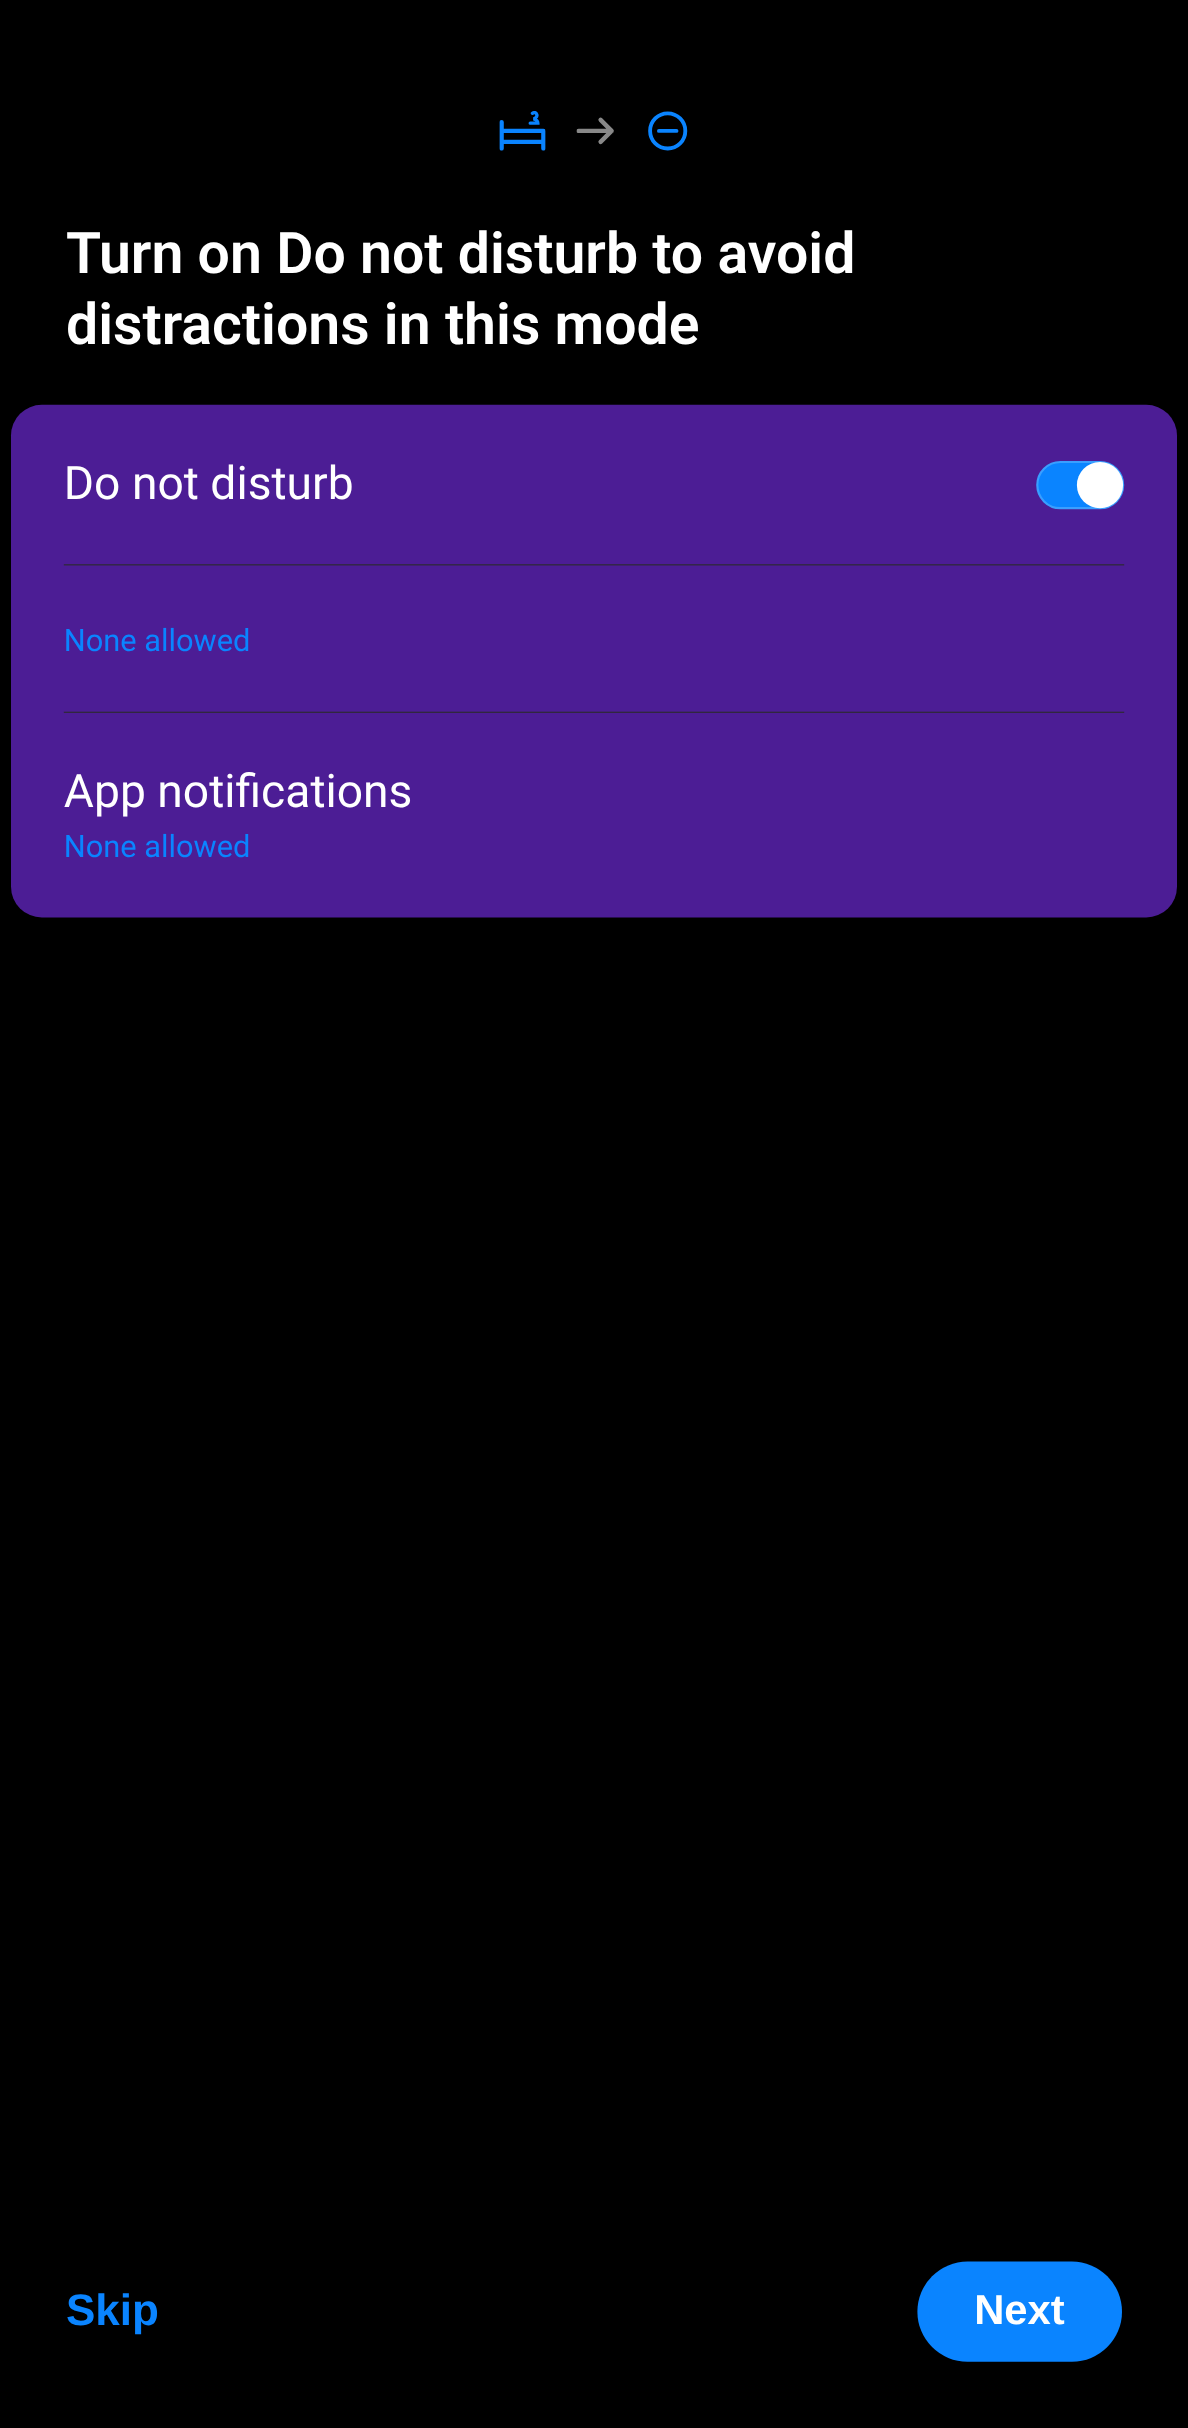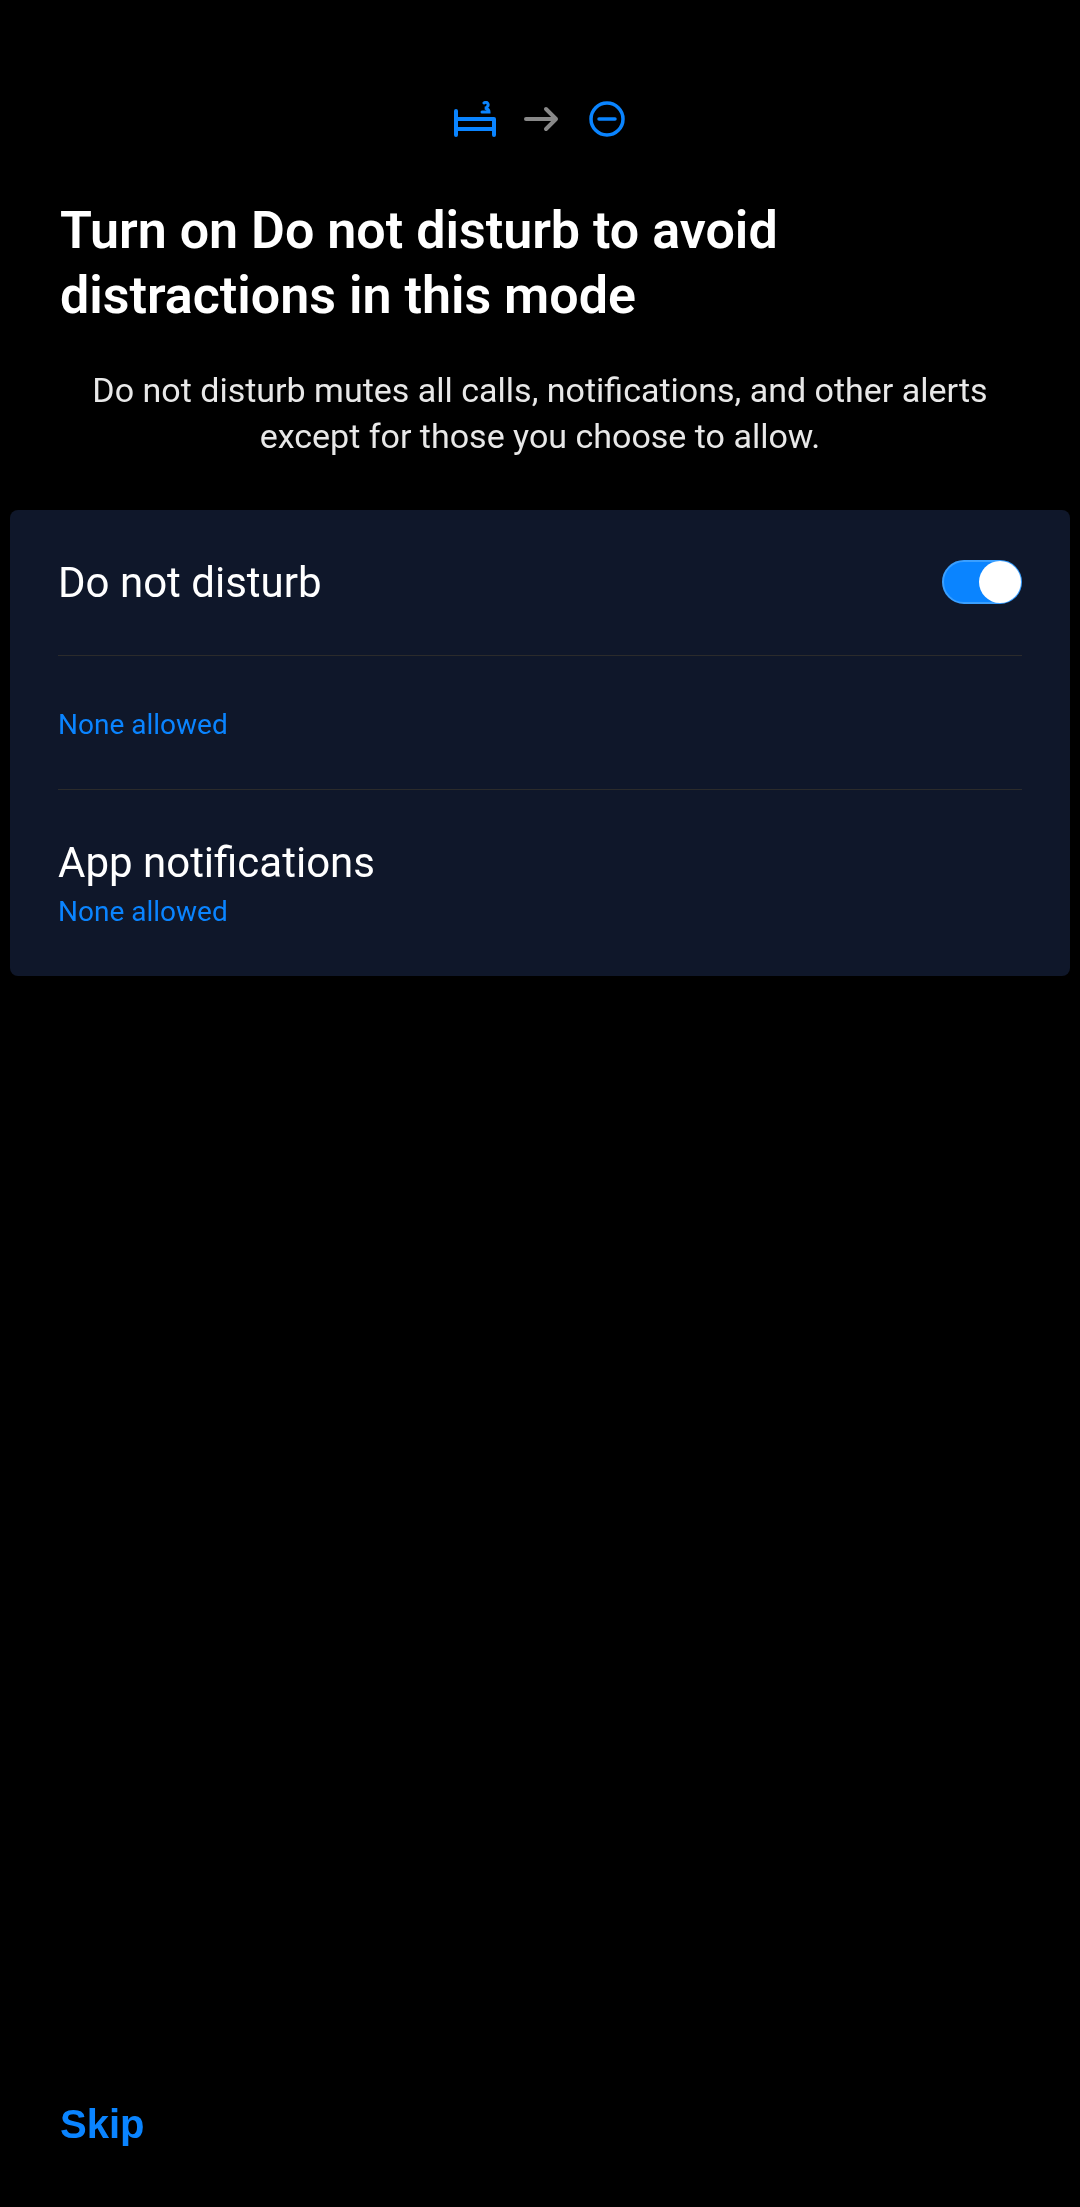--- a/index.html
+++ b/index.html
@@ -41,22 +41,22 @@
       color: #e8e8e8;
       font-size: 34px;
       font-weight: 400;
       text-align: center;
       line-height: 1.35;
       padding: 0 50px;
       margin-bottom: 50px;
     }
     .card {
       margin: 0 10px;
-      background: #0f172a;
-      border-radius: 8px;
+      background: #4c1d95;
+      border-radius: 28px;
       padding: 0 48px;
     }
     .card-row {
       display: flex;
       align-items: center;
       justify-content: space-between;
       padding: 48px 0;
       border-bottom: 1px solid #2b2b2b;
     }
     .card-row:last-child {
@@ -143,21 +143,20 @@
     </span>
     <span>
       <svg width="38" height="38" viewBox="0 0 38 38" fill="none">
         <circle cx="19" cy="19" r="16" stroke="#0a84ff" stroke-width="3.5" fill="none"></circle>
         <line x1="11" y1="19" x2="27" y2="19" stroke="#0a84ff" stroke-width="3.5" stroke-linecap="round"></line>
       </svg>
     </span>
   </div>
 
   <h1 class="title">Turn on Do not disturb to avoid distractions in this mode</h1>
-  <p class="subtitle">Do not disturb mutes all calls, notifications, and other alerts except for those you choose to allow.</p>
 
   <div class="card">
     <div class="card-row">
       <div class="row-text">
         <span class="row-title">Do not disturb</span>
       </div>
       <div class="toggle">
         <div class="toggle-knob"></div>
       </div>
     </div>
@@ -172,13 +171,14 @@
       <div class="row-text">
         <span class="row-title">App notifications</span>
         <span class="row-subtitle">None allowed</span>
       </div>
     </div>
   </div>
 </div>
 
 <div class="footer">
   <button class="skip-btn">Skip</button>
+  <button class="next-btn">Next</button>
 </div>
 
 </body></html>

